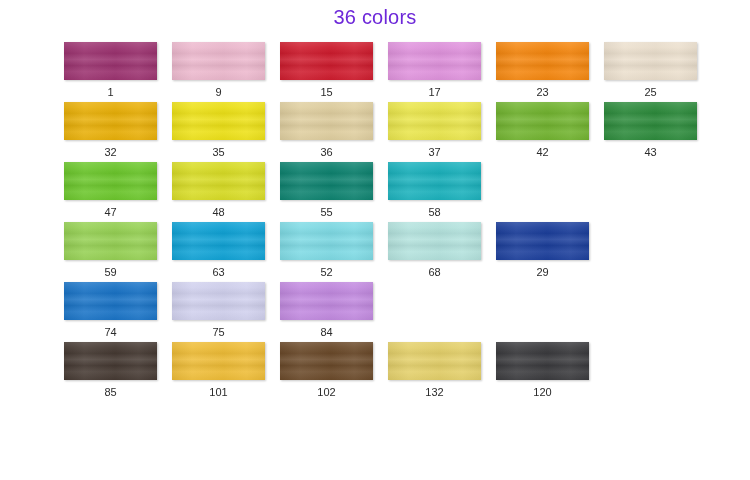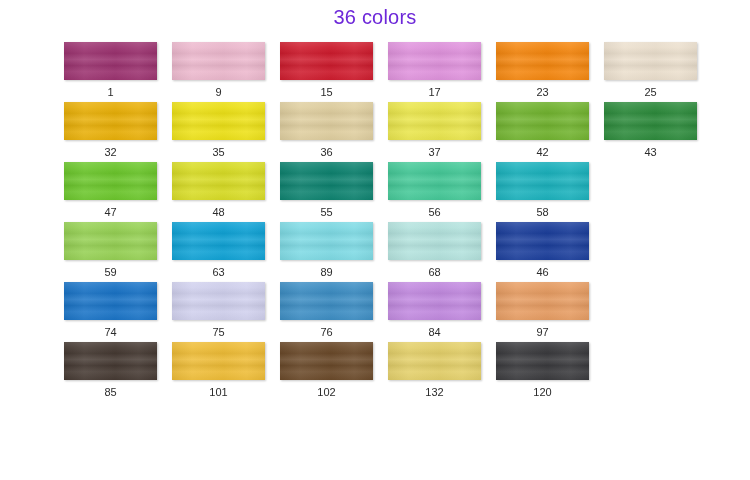--- a/index.html
+++ b/index.html
@@ -163,71 +163,59 @@
         </div>
         <div class="swatch-cell">
           <div class="swatch-chip" style="background-color: rgb(217, 221, 38);"></div>
           <div class="swatch-label">48</div>
         </div>
         <div class="swatch-cell">
           <div class="swatch-chip" style="background-color: rgb(14, 131, 112);"></div>
           <div class="swatch-label">55</div>
         </div>
         <div class="swatch-cell">
-          <div class="swatch-chip" style="background-color: rgb(69, 201, 152);"></div>
-          <div class="swatch-label">56</div>
-        </div>
-        <div class="swatch-cell">
           <div class="swatch-chip" style="background-color: rgb(27, 178, 189);"></div>
           <div class="swatch-label">58</div>
         </div>
       </div>
       <div class="swatch-row">
         <div class="swatch-cell">
           <div class="swatch-chip" style="background-color: rgb(150, 209, 84);"></div>
           <div class="swatch-label">59</div>
         </div>
         <div class="swatch-cell">
           <div class="swatch-chip" style="background-color: rgb(16, 163, 214);"></div>
           <div class="swatch-label">63</div>
         </div>
         <div class="swatch-cell">
           <div class="swatch-chip" style="background-color: rgb(127, 219, 229);"></div>
-          <div class="swatch-label">89</div>
+          <div class="swatch-label">52</div>
         </div>
         <div class="swatch-cell">
           <div class="swatch-chip" style="background-color: rgb(180, 227, 222);"></div>
           <div class="swatch-label">68</div>
         </div>
         <div class="swatch-cell">
           <div class="swatch-chip" style="background-color: rgb(28, 63, 156);"></div>
-          <div class="swatch-label">46</div>
+          <div class="swatch-label">29</div>
         </div>
       </div>
       <div class="swatch-row">
         <div class="swatch-cell">
           <div class="swatch-chip" style="background-color: rgb(26, 116, 199);"></div>
           <div class="swatch-label">74</div>
         </div>
         <div class="swatch-cell">
           <div class="swatch-chip" style="background-color: rgb(209, 209, 238);"></div>
           <div class="swatch-label">75</div>
         </div>
         <div class="swatch-cell">
-          <div class="swatch-chip" style="background-color: rgb(61, 142, 196);"></div>
-          <div class="swatch-label">76</div>
-        </div>
-        <div class="swatch-cell">
           <div class="swatch-chip" style="background-color: rgb(194, 138, 224);"></div>
           <div class="swatch-label">84</div>
         </div>
-        <div class="swatch-cell">
-          <div class="swatch-chip" style="background-color: rgb(231, 157, 99);"></div>
-          <div class="swatch-label">97</div>
-        </div>
       </div>
       <div class="swatch-row">
         <div class="swatch-cell">
           <div class="swatch-chip" style="background-color: rgb(70, 58, 51);"></div>
           <div class="swatch-label">85</div>
         </div>
         <div class="swatch-cell">
           <div class="swatch-chip" style="background-color: rgb(239, 189, 55);"></div>
           <div class="swatch-label">101</div>
         </div>

